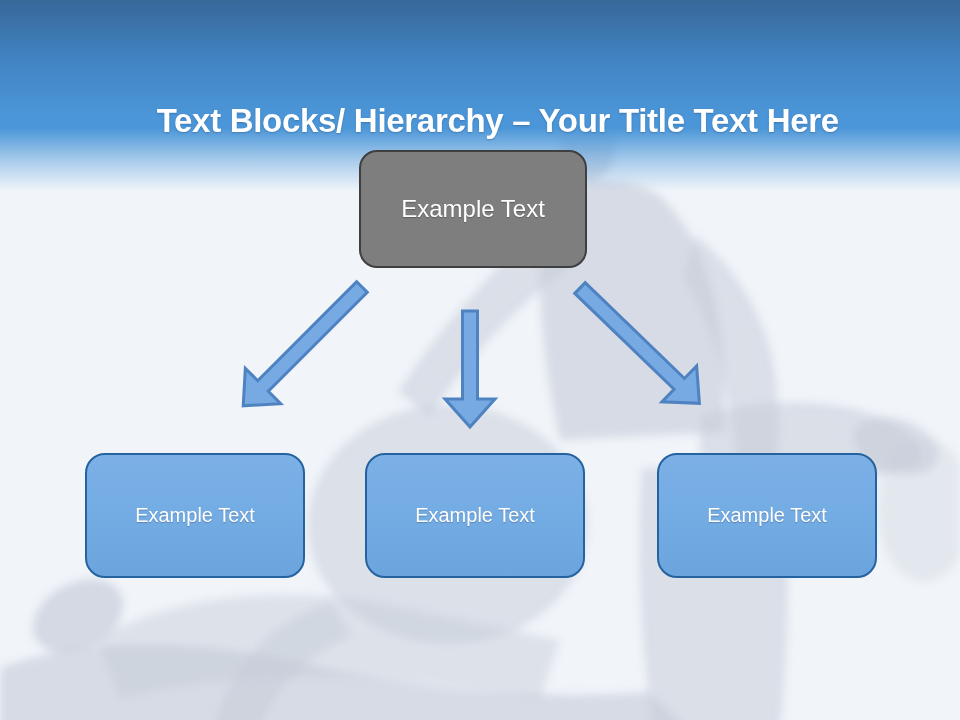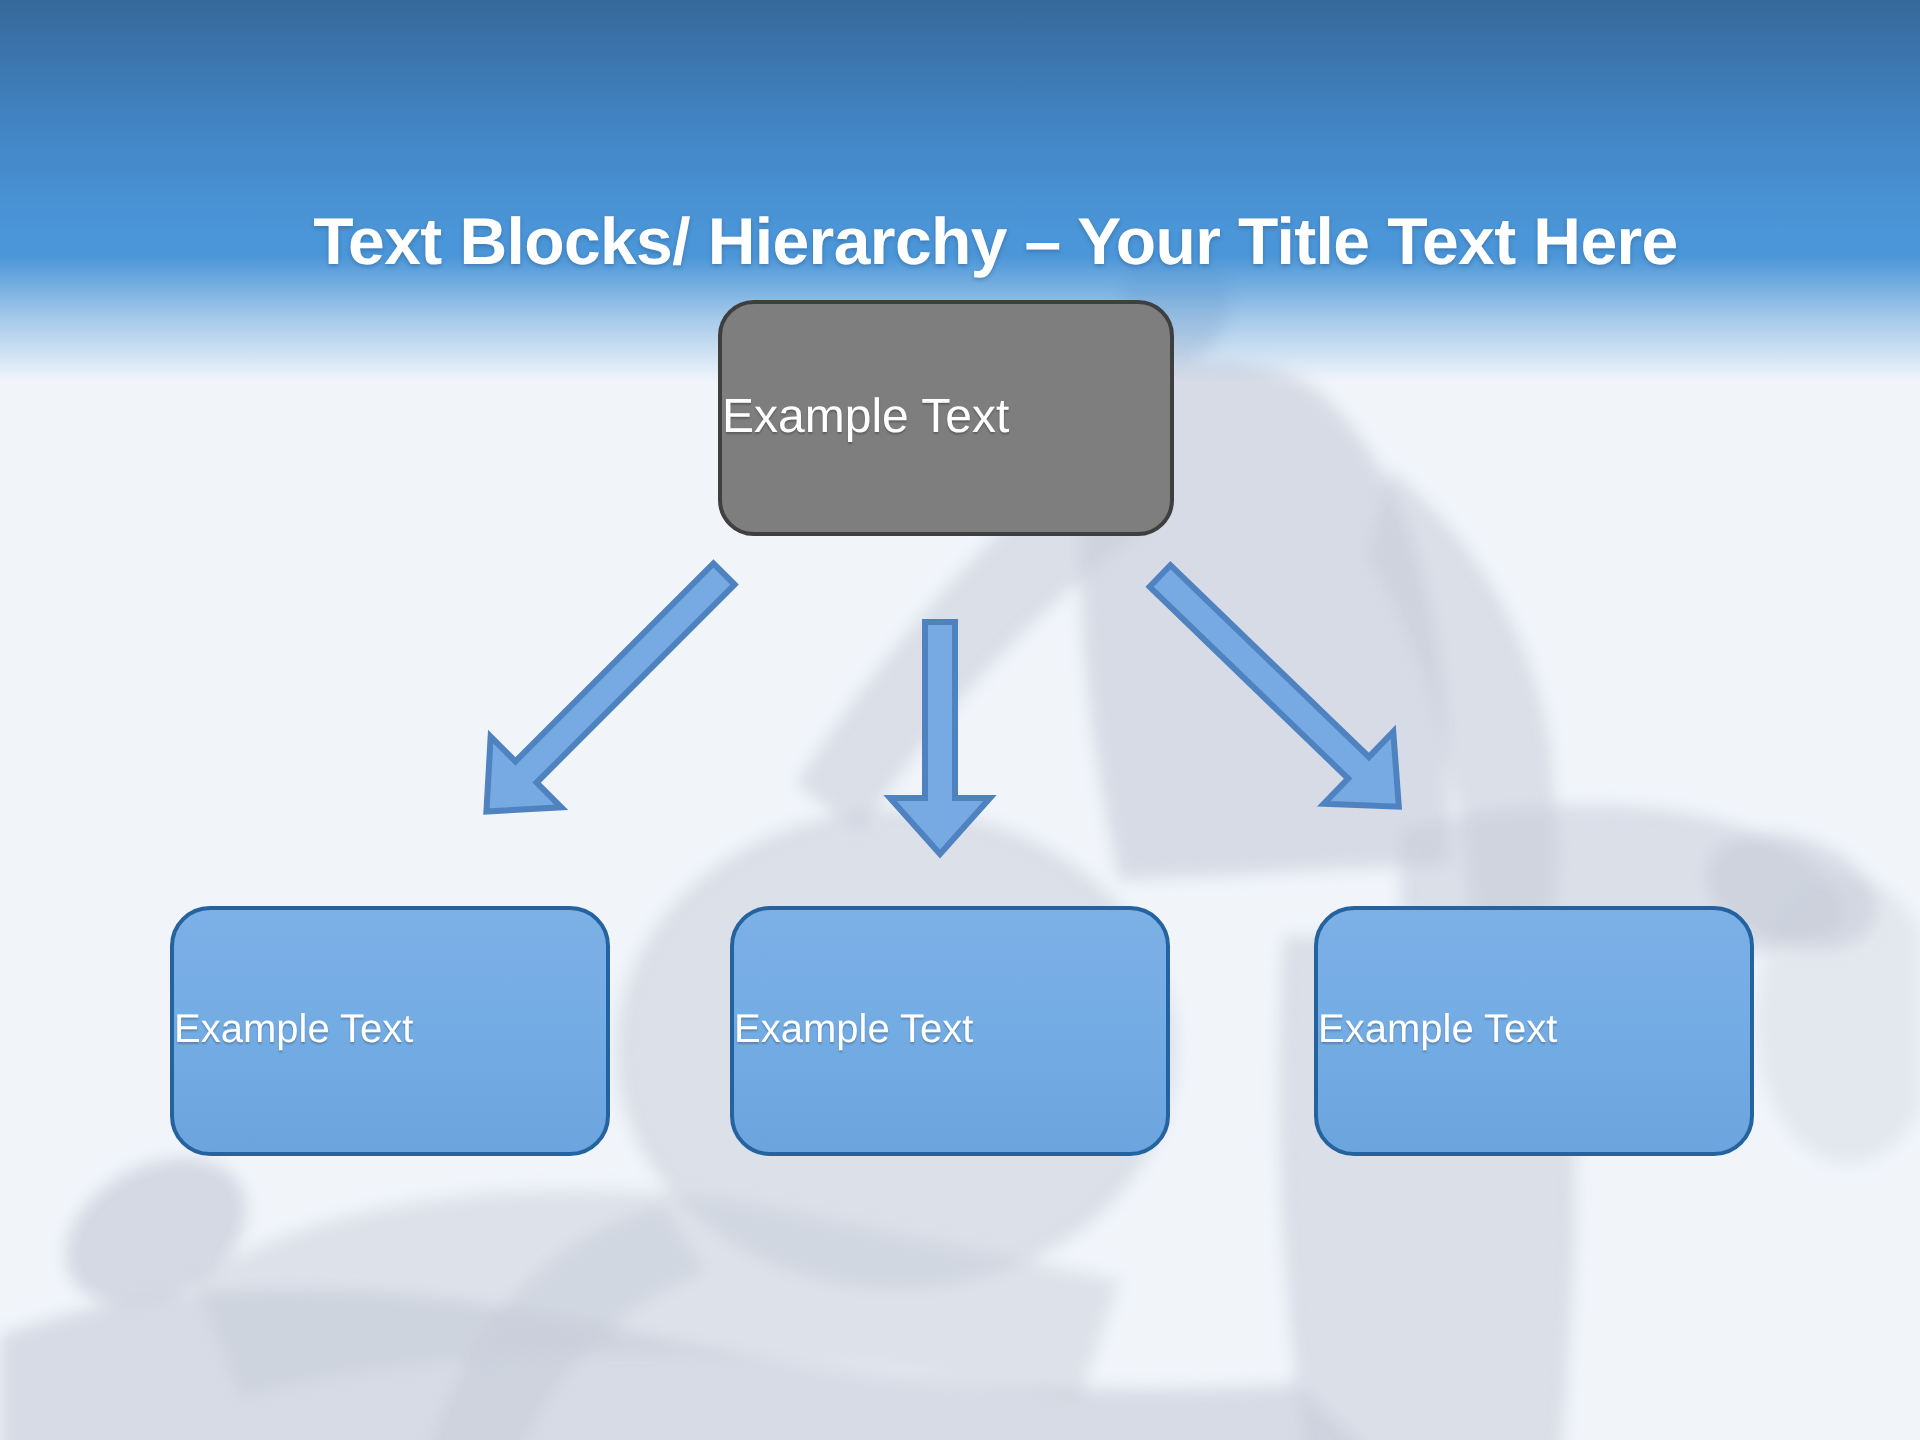--- a/index.html
+++ b/index.html
@@ -34,21 +34,21 @@
     line-height:46px;text-align:center;
     color:#ffffff;font-size:33px;
     letter-spacing:-0.3px;
     text-shadow:0 1px 2px rgba(20,50,90,0.30);
     white-space:pre;
   }
   .title .bold{font-weight:700;margin-top:48px;}
   .title .regular{font-weight:700;}
   .box{
     position:absolute;
-    display:flex;align-items:center;
+    display:flex;align-items:center;justify-content:center;
     box-sizing:border-box;
     color:#ffffff;
     text-align:center;
   }
   .root-box{
     left:359px;top:150px;width:228px;height:118px;
     background:#7e7e7e;
     border:2.5px solid #3f3f3f;
     border-radius:18px;
     font-size:24px;

